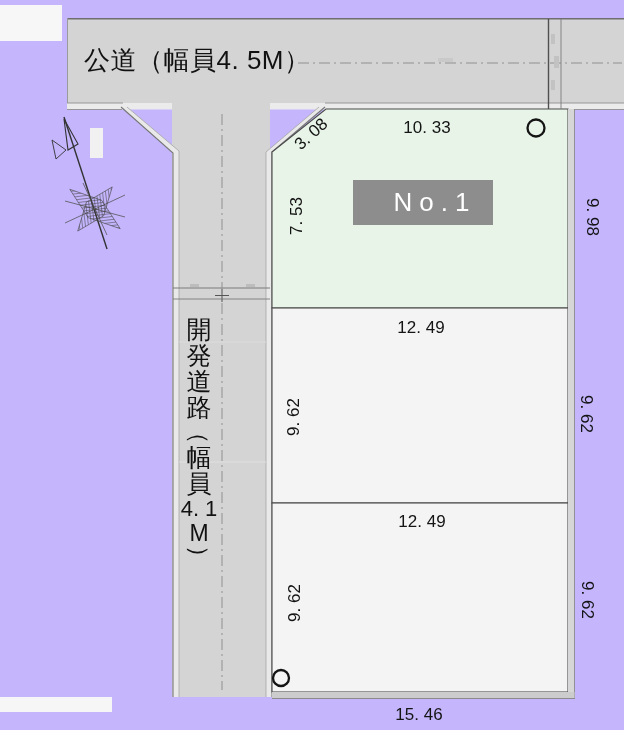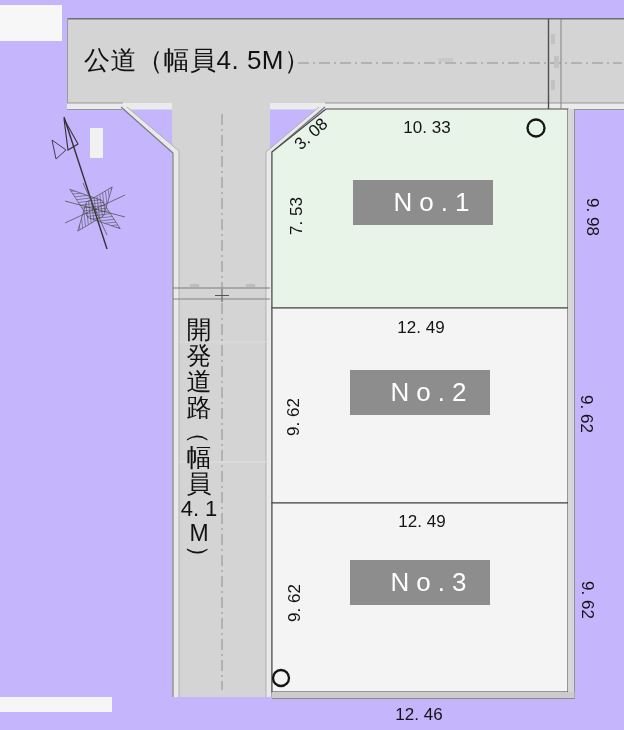--- a/index.html
+++ b/index.html
@@ -141,30 +141,28 @@
     <span class="k">路</span>
     <span class="p">（</span>
     <span class="k">幅</span>
     <span class="k">員</span>
     <span class="n">4. 1</span>
     <span class="m">M</span>
     <span class="p">）</span>
   </div>
 
   <div class="lot-tag" style="left:353px;top:180px;">No.1</div>
-  <div class="lot-tag" style="left:350px;top:370px;">No.2</div>
-  <div class="lot-tag" style="left:350px;top:560px;">No.3</div>
 
   <div class="lbl dim" style="left:427px;top:127px;">10. 33</div>
   <div class="lbl dim diag" style="left:311px;top:134px;">3. 08</div>
   <div class="lbl dim rotl" style="left:296px;top:216px;">7. 53</div>
   <div class="lbl dim rotr" style="left:592px;top:217px;">9. 98</div>
 
   <div class="lbl dim" style="left:421px;top:327px;">12. 49</div>
   <div class="lbl dim rotl" style="left:293px;top:417px;">9. 62</div>
   <div class="lbl dim rotr" style="left:586px;top:414px;">9. 62</div>
 
   <div class="lbl dim" style="left:422px;top:521px;">12. 49</div>
   <div class="lbl dim rotl" style="left:294px;top:603px;">9. 62</div>
   <div class="lbl dim rotr" style="left:587px;top:600px;">9. 62</div>
-  <div class="lbl dim" style="left:419px;top:714px;">12. 46</div>
+  <div class="lbl dim" style="left:419px;top:714px;">15. 46</div>
 
 </div>
 
 </body></html>

